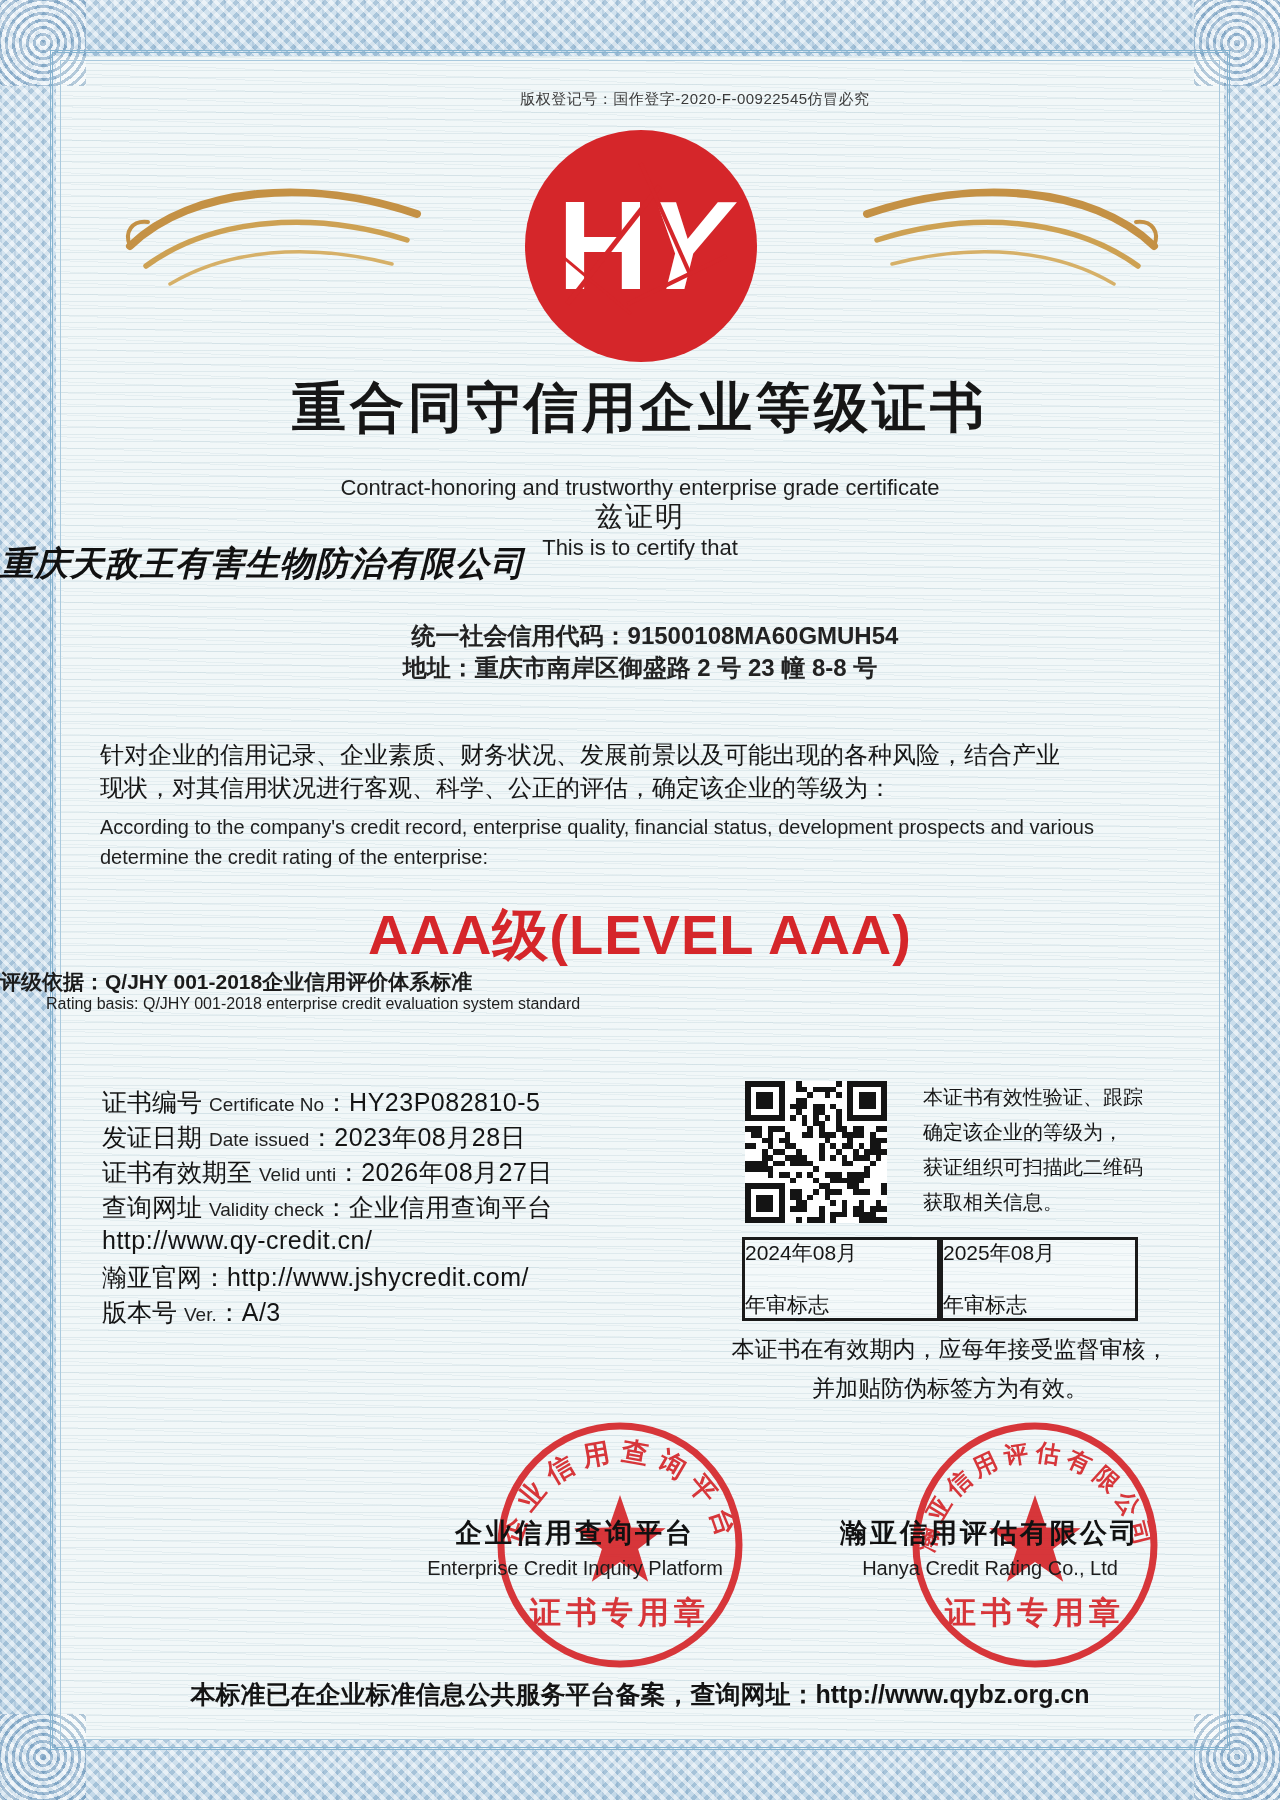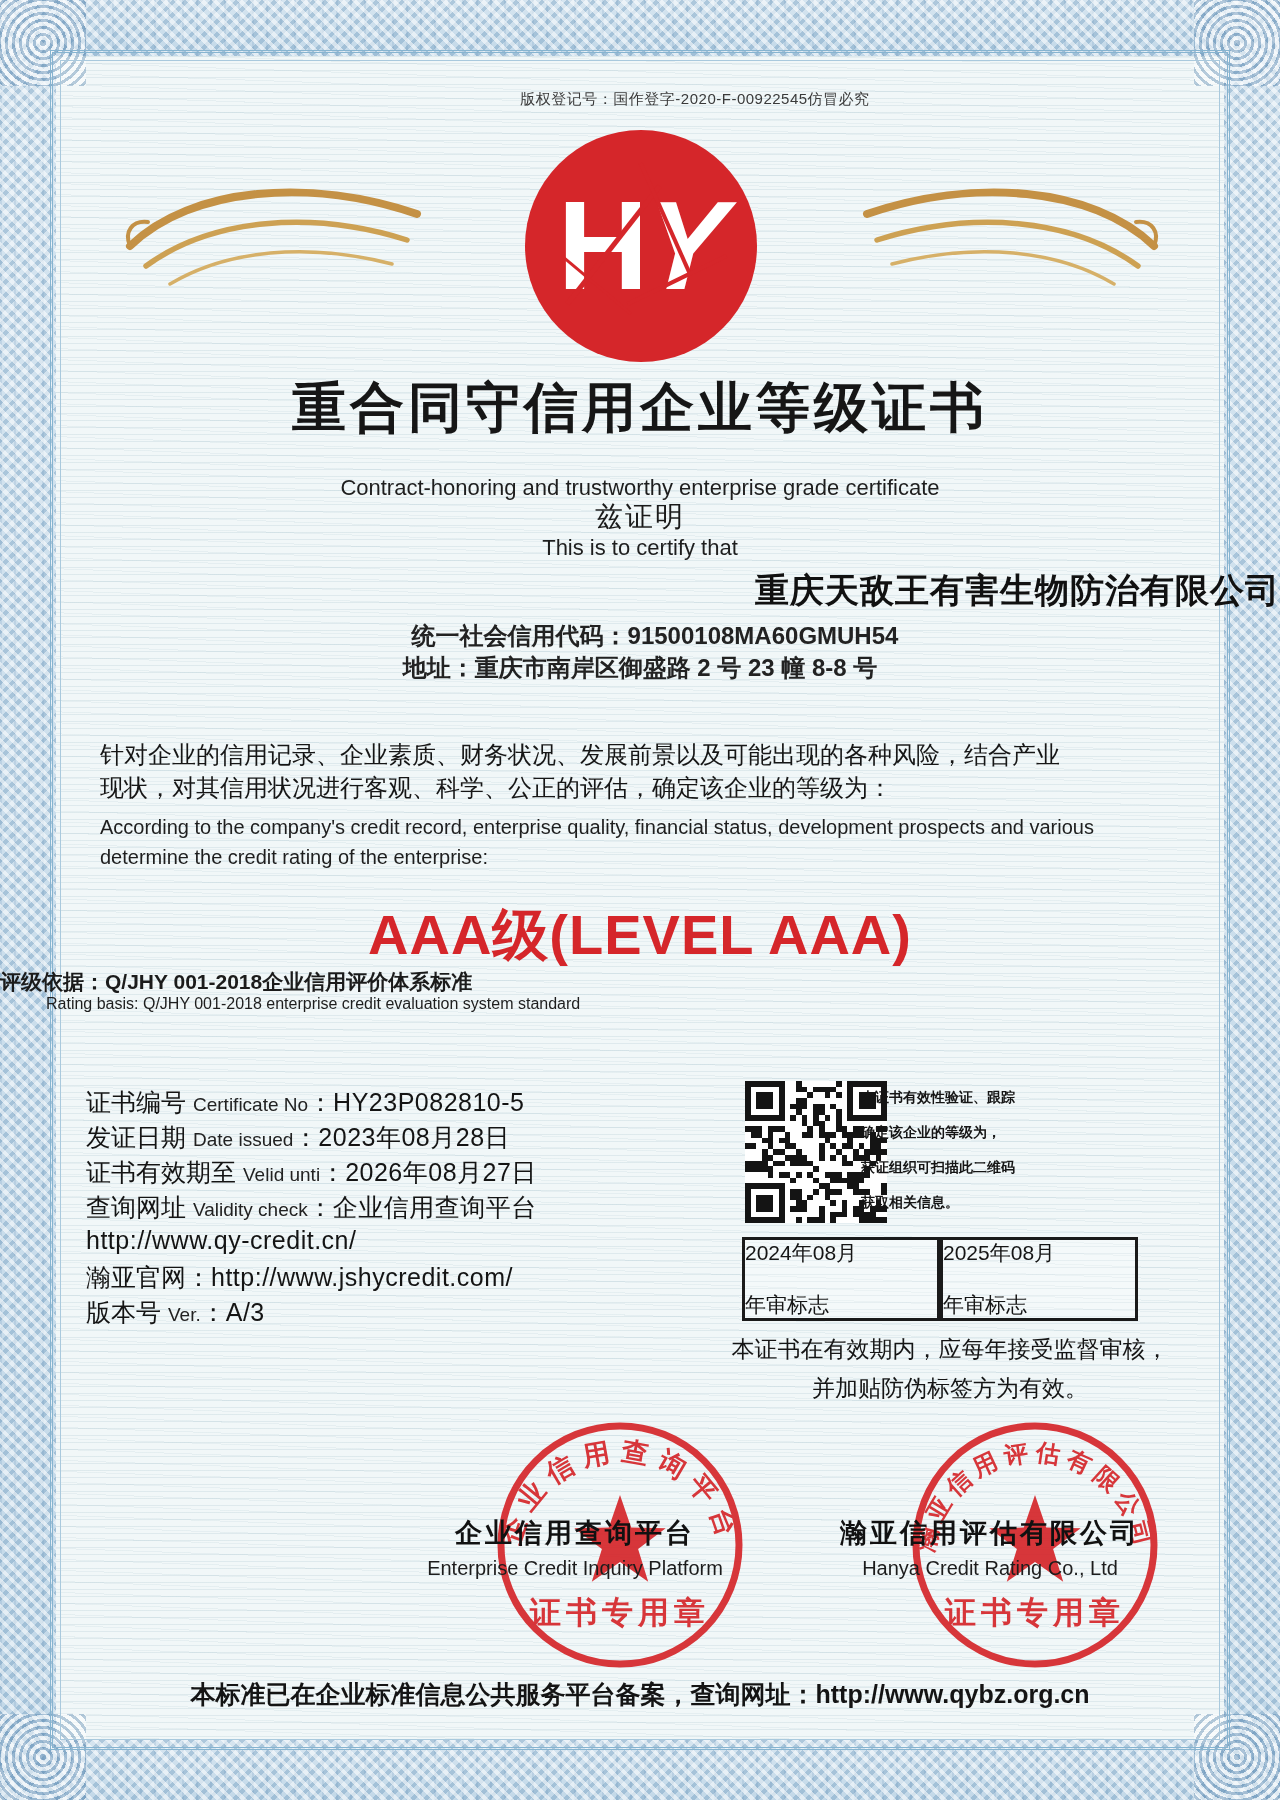--- a/index.html
+++ b/index.html
@@ -54,52 +54,52 @@
   .flourish.right{left:862px;transform:scaleX(-1);}
 
   .title-zh{position:absolute;top:372px;left:0;width:100%;text-align:center;
     font-size:54px;font-weight:800;letter-spacing:4px;color:#161616;}
   .title-en{position:absolute;top:450px;left:0;width:100%;text-align:center;
     font-size:22px;color:#1e1e1e;margin-top:25px;}
   .certify-zh{position:absolute;top:498px;left:0;width:100%;text-align:center;
     font-size:28px;color:#1a1a1a;letter-spacing:2px;}
   .certify-en{position:absolute;top:535px;left:0;width:100%;text-align:center;
     font-size:22px;color:#1e1e1e;}
-  .company-name{position:absolute;top:568px;left:0;width:100%;text-align:right;
-    font-size:34px;font-weight:800;letter-spacing:1px;color:#111;}
+  .company-name{position:absolute;top:541px;left:0;width:100%;text-align:left;
+    font-size:34px;font-weight:800;letter-spacing:1px;color:#111;font-style:italic;}
   .credit-code{position:absolute;top:620px;left:15px;width:100%;text-align:center;
     font-size:24px;font-weight:600;color:#222;}
   .address{position:absolute;top:652px;left:0;width:100%;text-align:center;
     font-size:24px;font-weight:600;color:#222;}
 
   
   .intro-zh{position:absolute;top:740px;left:100px;width:1085px;
     font-size:24px;line-height:33px;color:#161616;font-weight:500;font-family:Liberation Mono, monospace;}
   .intro-en{position:absolute;top:812px;left:100px;width:1085px;
     font-size:20px;line-height:30px;color:#1e1e1e;}
 
   .level{position:absolute;top:898px;left:0;width:100%;text-align:center;
     font-size:56px;font-weight:900;color:#d5262a;letter-spacing:1px;}
   .basis-zh{position:absolute;top:968px;left:0;width:100%;text-align:left;
     font-size:21px;font-weight:600;color:#1b1b1b;}
   .basis-en{position:absolute;top:995px;left:0;width:100%;text-align:left;
     font-size:16px;color:#1e1e1e;padding-left:46px;}
 
   
-  .details{position:absolute;left:86px;top:1086px;}
+  .details{position:absolute;left:102px;top:1086px;}
   .row{display:flex;align-items:baseline;height:35px;white-space:nowrap;}
   .row .zh{font-size:25px;color:#141414;font-weight:500;}
   .row .en{font-size:19px;color:#222;margin-left:7px;}
   .row .sep{font-size:25px;color:#141414;}
   .row .val{font-size:25px;color:#141414;font-weight:500;letter-spacing:.5px;}
 
   
   .qr{position:absolute;left:745px;top:1078px;}
-  .qr-text{position:absolute;left:861px;top:1080px;width:292px;
-    font-size:14px;line-height:35px;color:#151515;font-weight:700;}
+  .qr-text{position:absolute;left:923px;top:1080px;width:292px;
+    font-size:20px;line-height:35px;color:#151515;font-weight:400;}
   .audit-box{position:absolute;top:1237px;width:192px;height:78px;border:3px solid #1a1a1a;
     display:flex;flex-direction:column;align-items:flex-start;justify-content:center;gap:24px;
     font-size:21px;color:#151515;font-weight:500;background:rgba(255,255,255,.25);}
   .audit-box.b0{left:742px;}
   .audit-box.b1{left:940px;}
   .audit-note{position:absolute;left:700px;top:1330px;width:500px;text-align:center;
     font-size:23px;line-height:39px;color:#151515;font-weight:500;}
 
   
   .seal{position:absolute;width:260px;height:260px;opacity:.92;}

